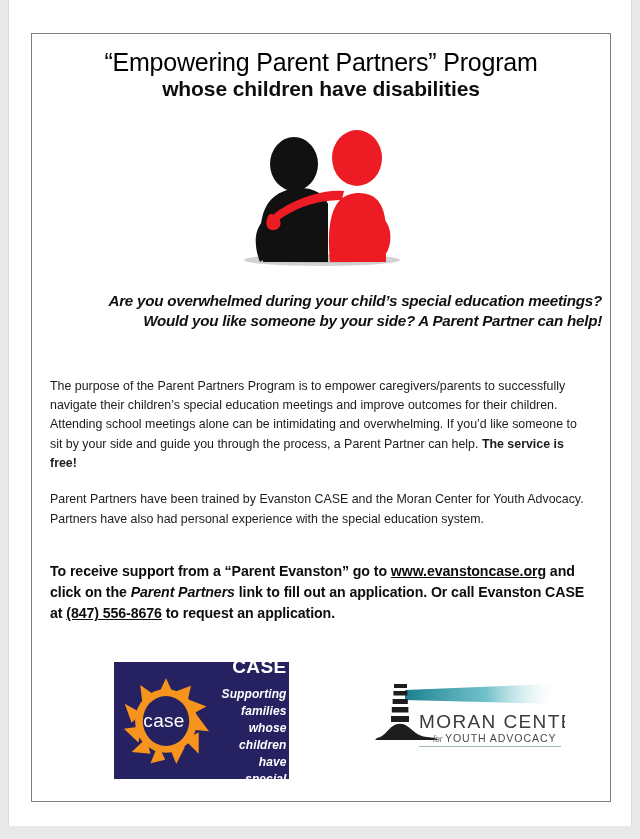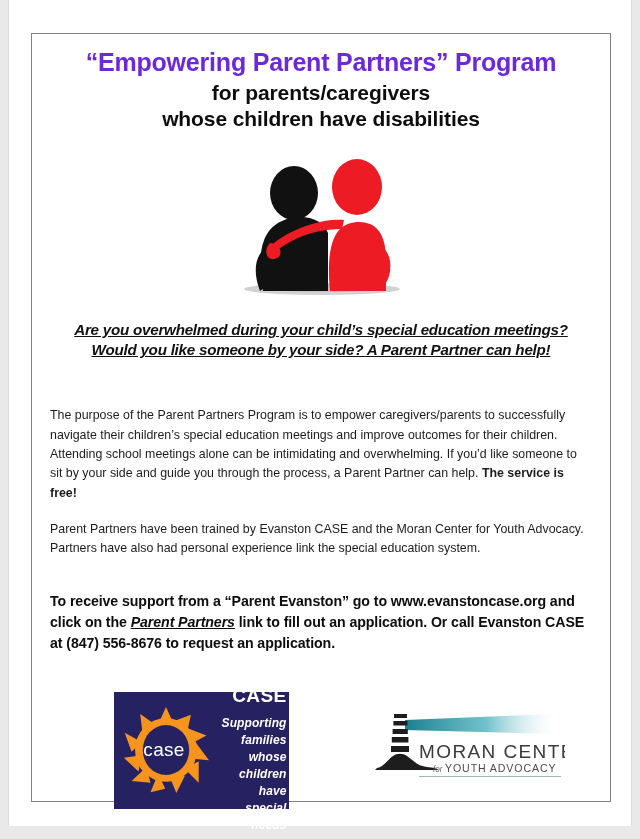--- a/index.html
+++ b/index.html
@@ -50,23 +50,23 @@
     bottom: 0;
     padding: 0;
   }
 
   
   .title-block {
     text-align: center;
     padding-top: 14px;
   }
   #headline {
-    color: #6d28d9;
+    color: #000000;
     font-size: 25px;
-    font-weight: bold;
+    font-weight: normal;
     line-height: 1.12;
     letter-spacing: -0.2px;
     white-space: nowrap;
   }
   #subhead1, #subhead2 {
     color: #0d0d0d;
     font-size: 21px;
     font-weight: bold;
     line-height: 1.22;
     letter-spacing: -0.1px;
@@ -77,29 +77,28 @@
   #illustration {
     margin: 12px auto 0 auto;
     width: 215px;
     height: 160px;
     position: relative;
   }
 
   
   .hook {
     margin-top: 17px;
-    text-align: center;
+    text-align: right;
     font-style: italic;
     font-weight: bold;
     font-size: 15.2px;
     color: #111;
     line-height: 1.32;
     letter-spacing: -0.25px;
     padding: 0 8px;
-    text-decoration: underline;
   }
   .hook .line2 { display: block; }
 
   
   .body-wrap {
     padding: 0 18px 0 18px;
     margin-top: 46px;
   }
   .para {
     font-size: 12.4px;
@@ -113,22 +112,22 @@
 
   
   #cta {
     margin-top: 32px;
     font-size: 14.2px;
     font-weight: bold;
     line-height: 1.48;
     color: #0d0d0d;
     letter-spacing: -0.1px;
   }
-  #cta .u { }
-  #cta .it { font-style: italic; text-decoration: underline; }
+  #cta .u { text-decoration: underline; }
+  #cta .it { font-style: italic; }
 
   
   #logo-row {
     margin-top: 38px;
     position: relative;
     height: 120px;
   }
 
   
   #case-logo {
@@ -211,21 +210,20 @@
 </head>
 <body>
 
 <div id="viewport">
   <div id="page-sheet">
     <div id="doc-frame">
       <div id="doc-inner">
 
         <div class="title-block">
           <div id="headline">“Empowering Parent Partners” Program</div>
-          <div id="subhead1">for parents/caregivers</div>
           <div id="subhead2">whose children have disabilities</div>
         </div>
 
         <div id="illustration">
           <svg width="215" height="160" viewBox="0 0 215 160">
 
             <ellipse cx="108" cy="146" rx="78" ry="6" fill="#c9c9c9" opacity="0.85"></ellipse>
             <ellipse cx="108" cy="145" rx="60" ry="4" fill="#b5b5b5" opacity="0.6"></ellipse>
 
             <g fill="#111111">
@@ -266,21 +264,21 @@
           <span>Are you overwhelmed during your child’s special education meetings?</span>
           <span class="line2">Would you like someone by your side?  A Parent Partner can help!</span>
         </div>
 
         <div class="body-wrap">
 
           <p class="para" id="para-purpose">
             <span>The purpose of the Parent Partners Program is to empower caregivers/parents to successfully navigate their children’s special education meetings and improve outcomes for their children.  Attending school meetings alone can be intimidating and overwhelming.  If you’d like someone to sit by your side and guide you through the process, a Parent Partner can help. </span><span class="b">The service is free!</span>
           </p>
 
-          <p class="para" id="para-trained">Parent Partners have been trained by Evanston CASE and the Moran Center for Youth Advocacy.  Partners have also had personal experience link the special education system.</p>
+          <p class="para" id="para-trained">Parent Partners have been trained by Evanston CASE and the Moran Center for Youth Advocacy.  Partners have also had personal experience with the special education system.</p>
 
           <p id="cta">
             <span>To receive support from a “Parent Evanston” go to </span><span class="u">www.evanstoncase.org</span><span> and click on the </span><span class="it">Parent Partners</span><span> link to fill out an application.  Or call Evanston CASE at </span><span class="u">(847) 556-8676</span><span> to request an application.</span>
           </p>
 
           <div id="logo-row">
 
             <div id="case-logo">
               <div id="case-sun-wrap">
                 <svg id="case-sun" viewBox="0 0 100 100">

